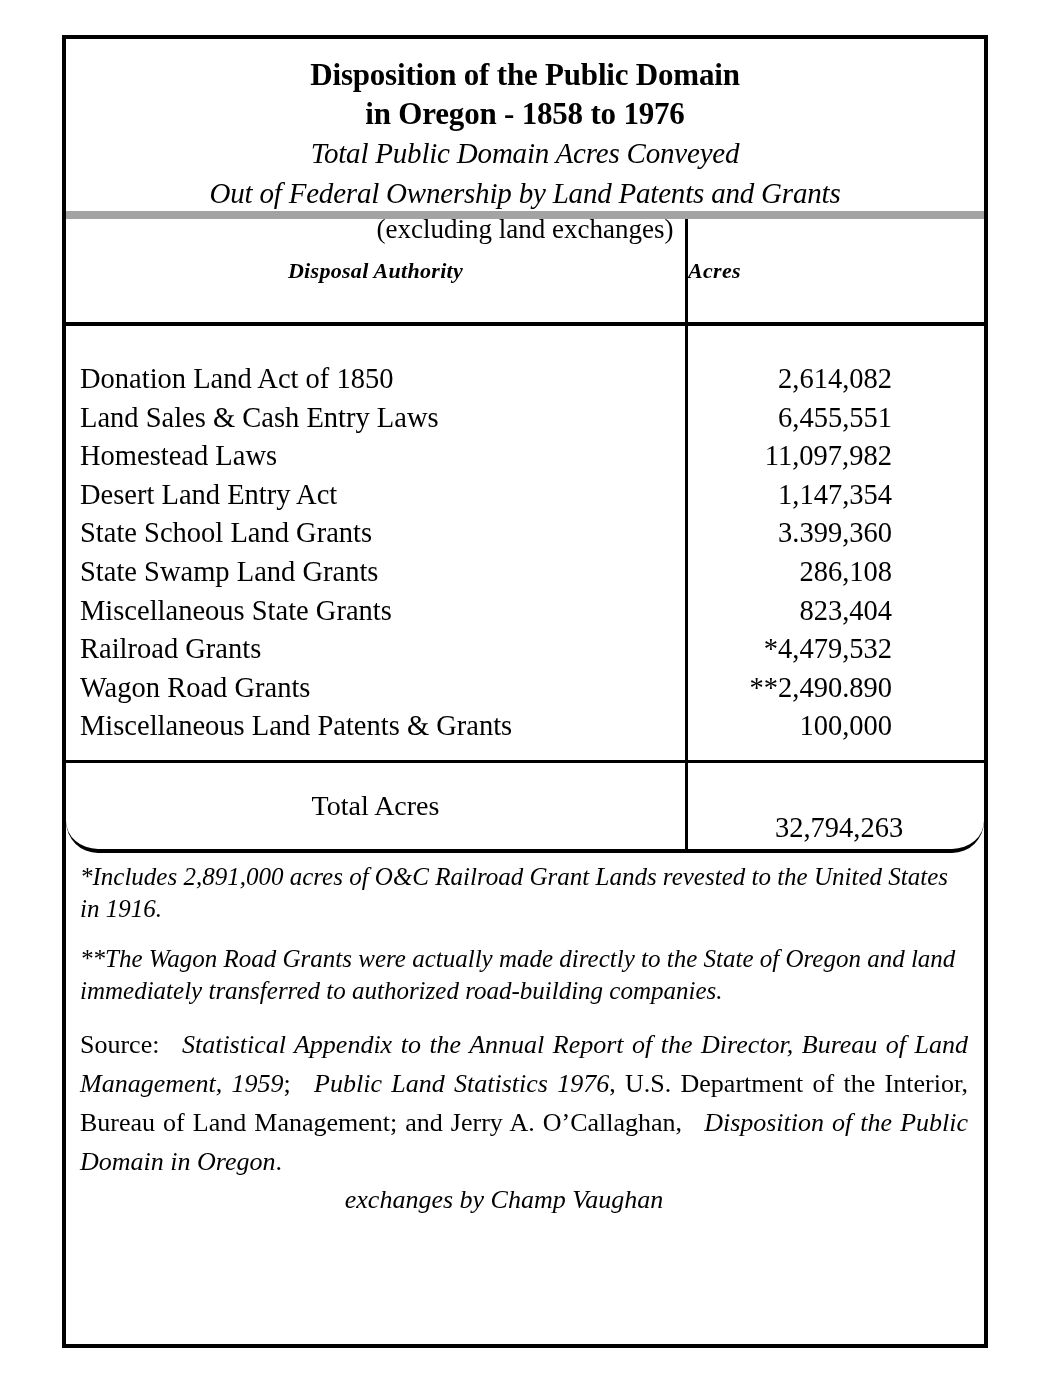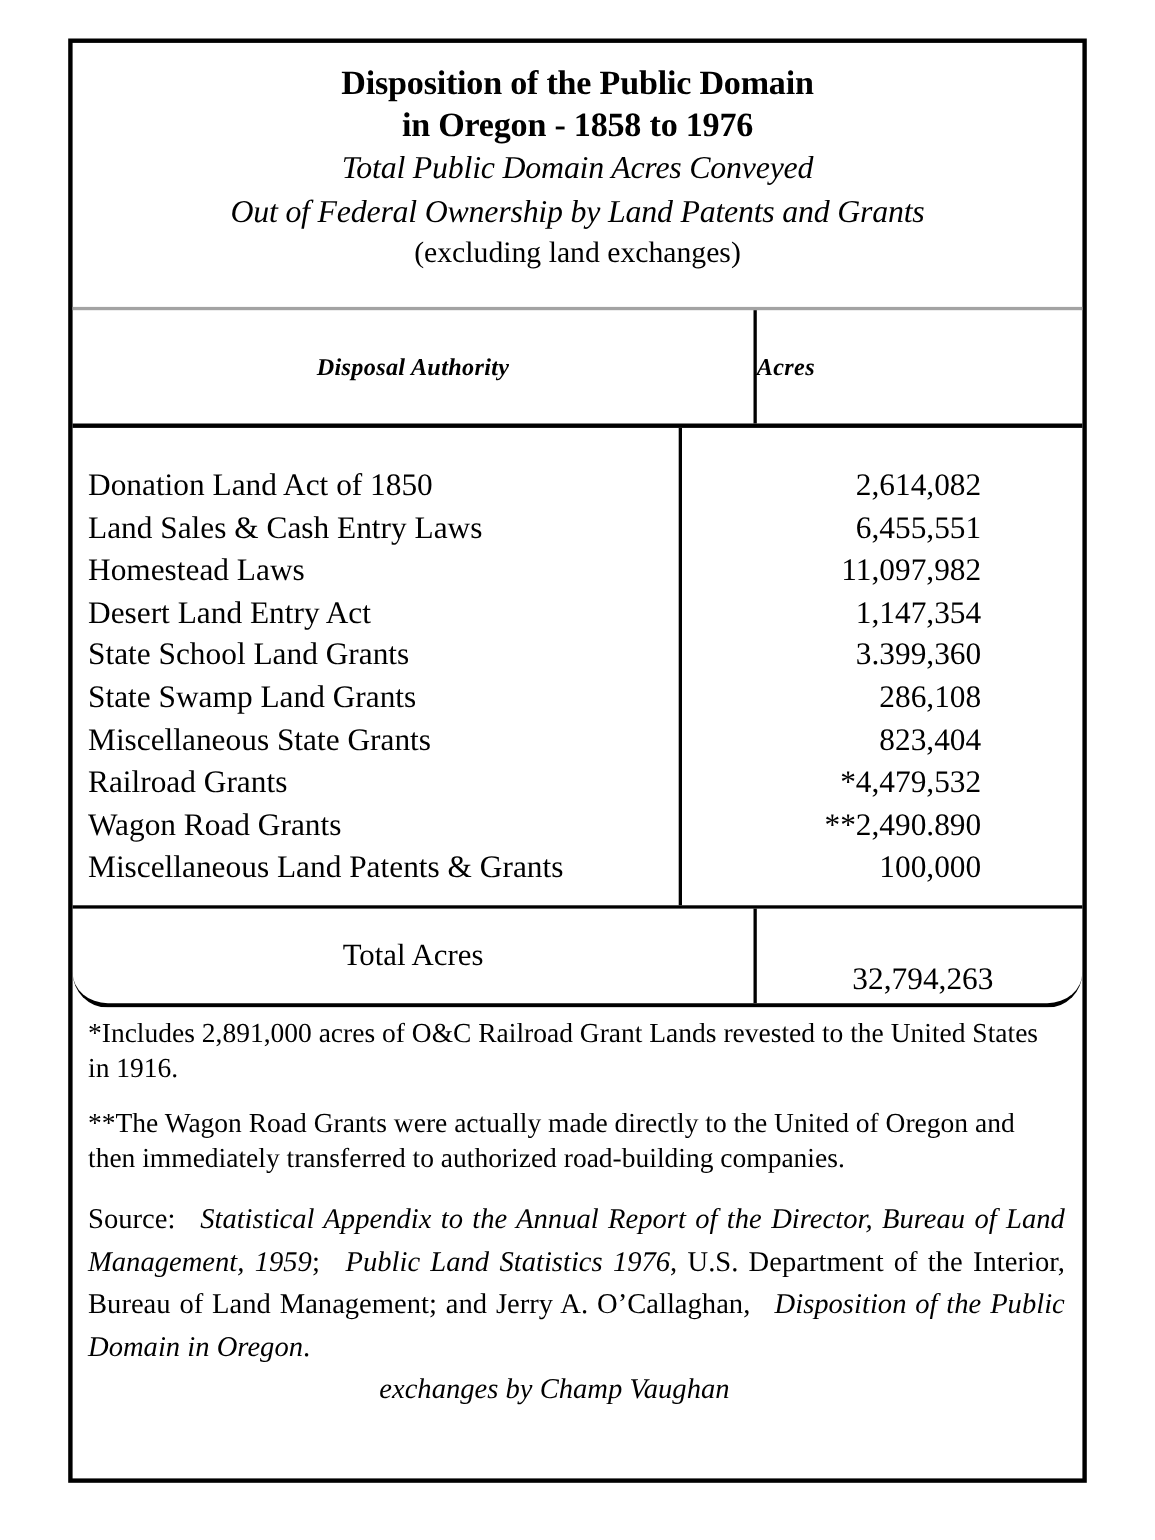--- a/index.html
+++ b/index.html
@@ -23,22 +23,22 @@
     height: 1313px;
     border: 4px solid #000000;
     box-sizing: border-box;
     background: #ffffff;
   }
 
   
   .title-block {
     padding: 16px 10px 6px 10px;
     text-align: center;
-    border-bottom: 3px solid #a3a3a3;
-    height: 243px;
+    border-bottom: 8px solid #a3a3a3;
+    height: 180px;
     box-sizing: border-box;
   }
   .title-main {
     font-weight: bold;
     font-size: 31px;
     line-height: 39px;
     letter-spacing: -0.2px;
   }
   .title-sub {
     font-style: italic;
@@ -80,21 +80,21 @@
   }
 
   
   .body-block {
     display: flex;
     height: 437px;
     border-bottom: 3px solid #000000;
     box-sizing: border-box;
   }
   .body-left {
-    width: 554px;
+    width: 622px;
     box-sizing: border-box;
     border-right: 3px solid #000000;
     padding: 34px 0 0 14px;
   }
   .body-right {
     flex: 1;
     box-sizing: border-box;
     padding: 34px 92px 0 0;
   }
   .row-label {
@@ -143,20 +143,21 @@
 
   
   .notes {
     padding: 8px 16px 0 14px;
   }
   .note-para {
     font-size: 25px;
     line-height: 32px;
     margin: 0 0 18px 0;
     text-align: left;
+    font-style: italic;
   }
   .source-para {
     font-size: 26px;
     line-height: 39px;
     margin: 10px 0 0 0;
     text-align: justify;
     text-align-last: left;
   }
   .source-para .ital { font-style: italic; margin-left: 14px; }
   .compiled {
@@ -220,20 +221,20 @@
     <div class="total-left">
       <span class="total-text">Total Acres</span>
     </div>
     <div class="total-right">
       <span class="total-value">32,794,263</span>
     </div>
   </div>
 
   <div class="notes">
     <p class="note-para">*Includes 2,891,000 acres of O&amp;C Railroad Grant Lands revested to the United States in 1916.</p>
-    <p class="note-para">**The Wagon Road Grants were actually made directly to the United of Oregon and then immediately transferred to authorized road-building companies.</p>
+    <p class="note-para">**The Wagon Road Grants were actually made directly to the State of Oregon and land immediately transferred to authorized road-building companies.</p>
 
     <p class="source-para"><span>Source:</span> <span class="ital">Statistical Appendix to the Annual Report of the Director, Bureau of Land Management, 1959</span><span>;</span> <span class="ital">Public Land Statistics 1976</span><span>, U.S. Department of the Interior, Bureau of Land Management; and Jerry A. O’Callaghan,</span> <span class="ital">Disposition of the Public Domain in Oregon</span><span>.</span></p>
 
     <div class="compiled">exchanges by Champ Vaughan</div>
   </div>
 
 </div>
 
 </body></html>

